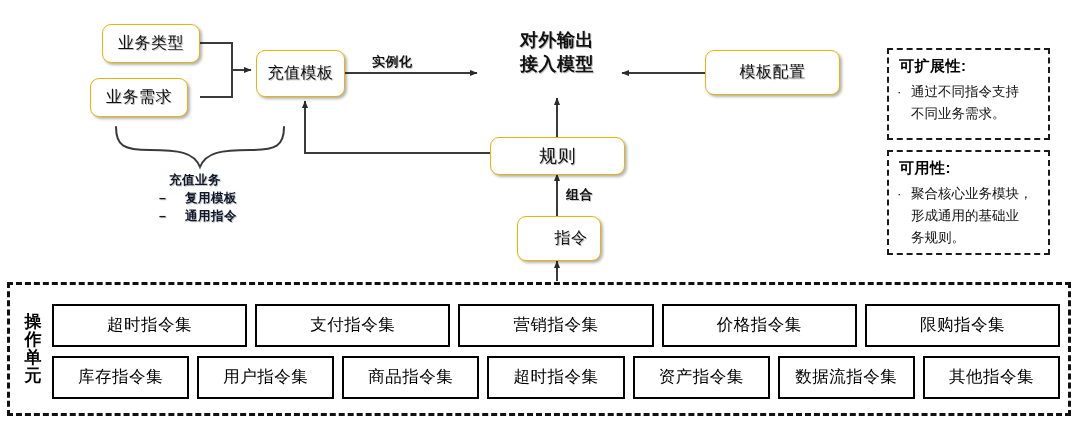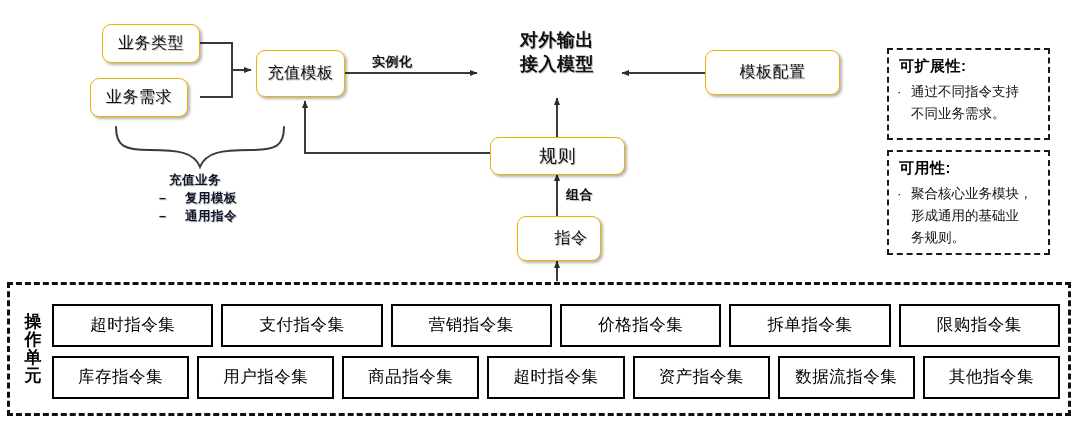--- a/index.html
+++ b/index.html
@@ -225,23 +225,20 @@
       <div class="unit-cell">
           <span>支付指令集</span>
         </div>
       <div class="unit-cell">
           <span>营销指令集</span>
         </div>
       <div class="unit-cell">
           <span>价格指令集</span>
         </div>
       <div class="unit-cell">
-          <span>拆单指令集</span>
-        </div>
-      <div class="unit-cell">
           <span>限购指令集</span>
         </div>
     </div>
     <div class="unit-row">
       <div class="unit-cell">
           <span>库存指令集</span>
         </div>
       <div class="unit-cell">
           <span>用户指令集</span>
         </div>

